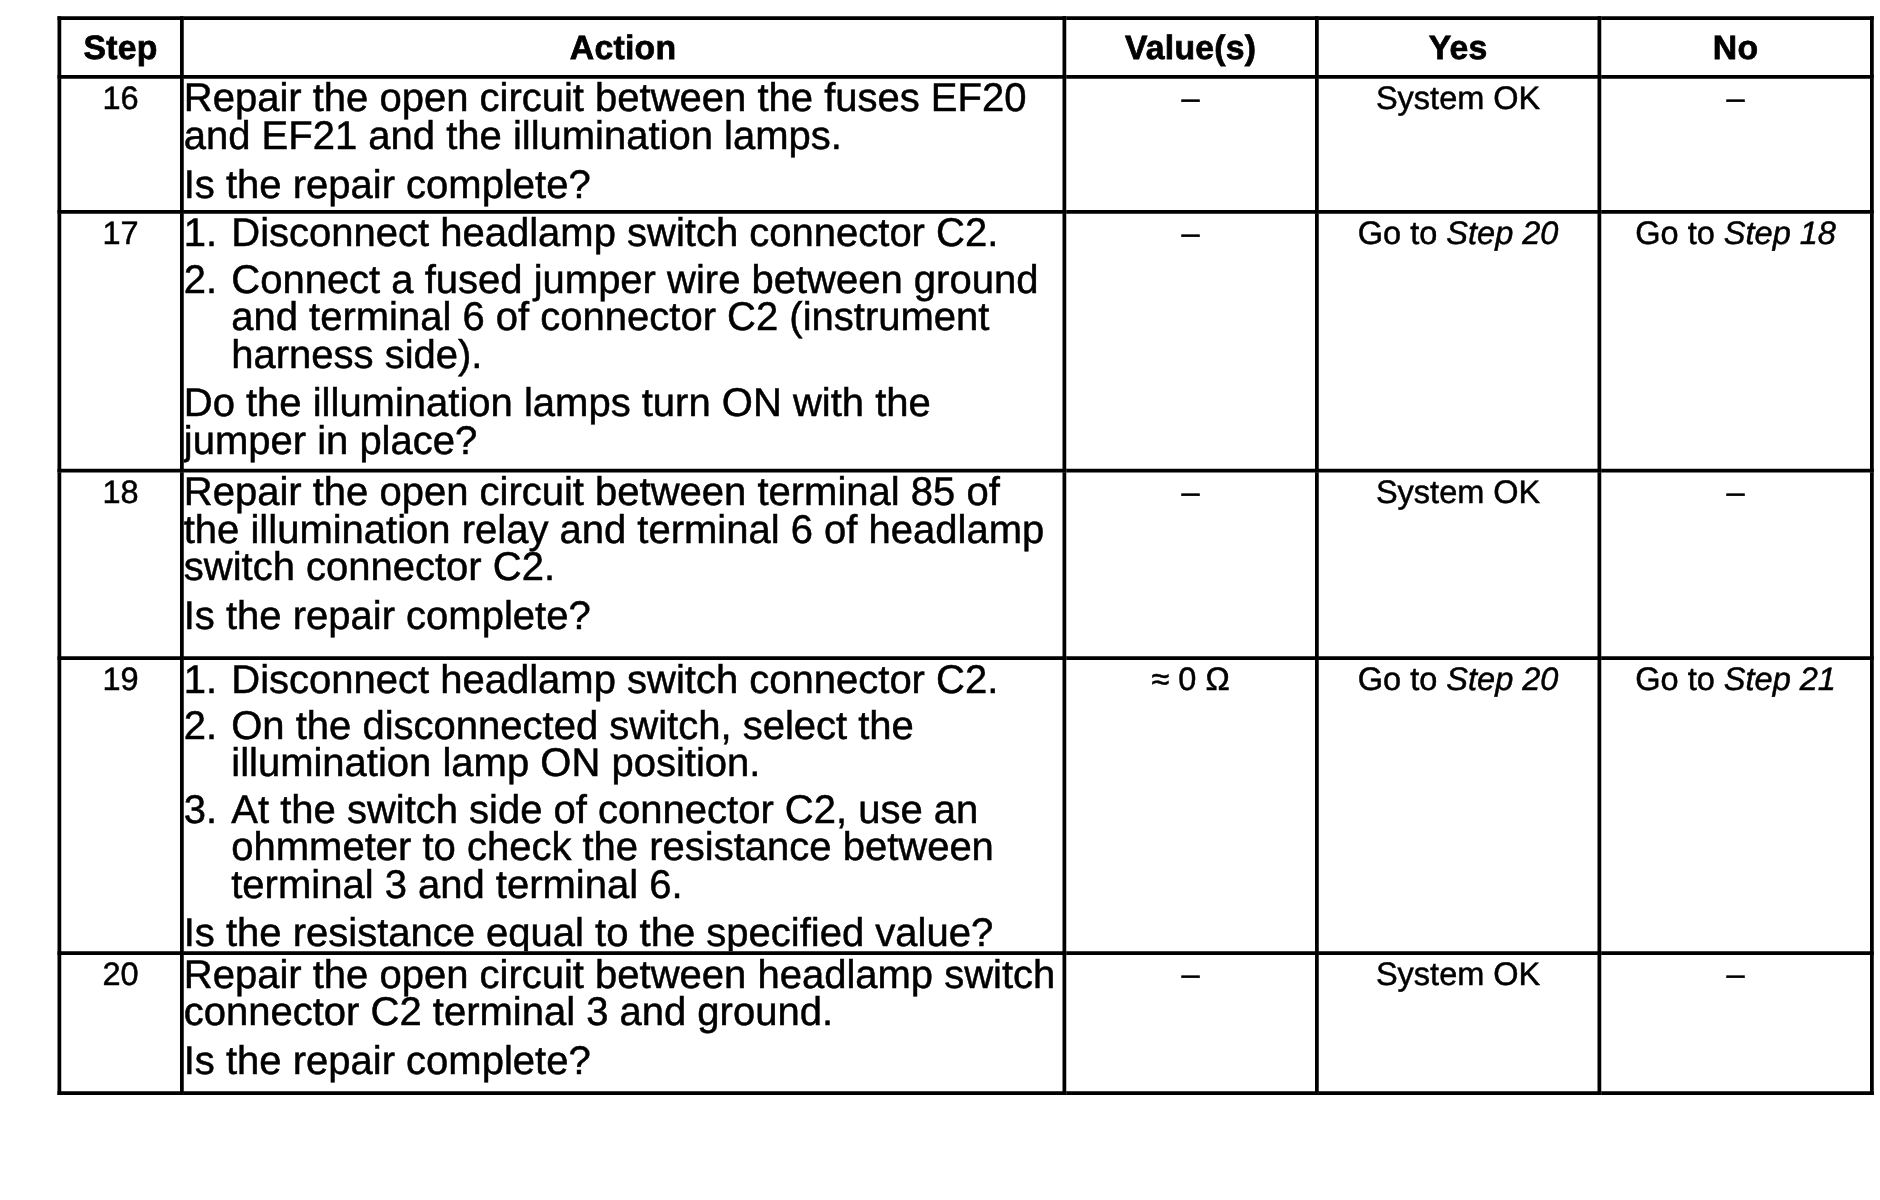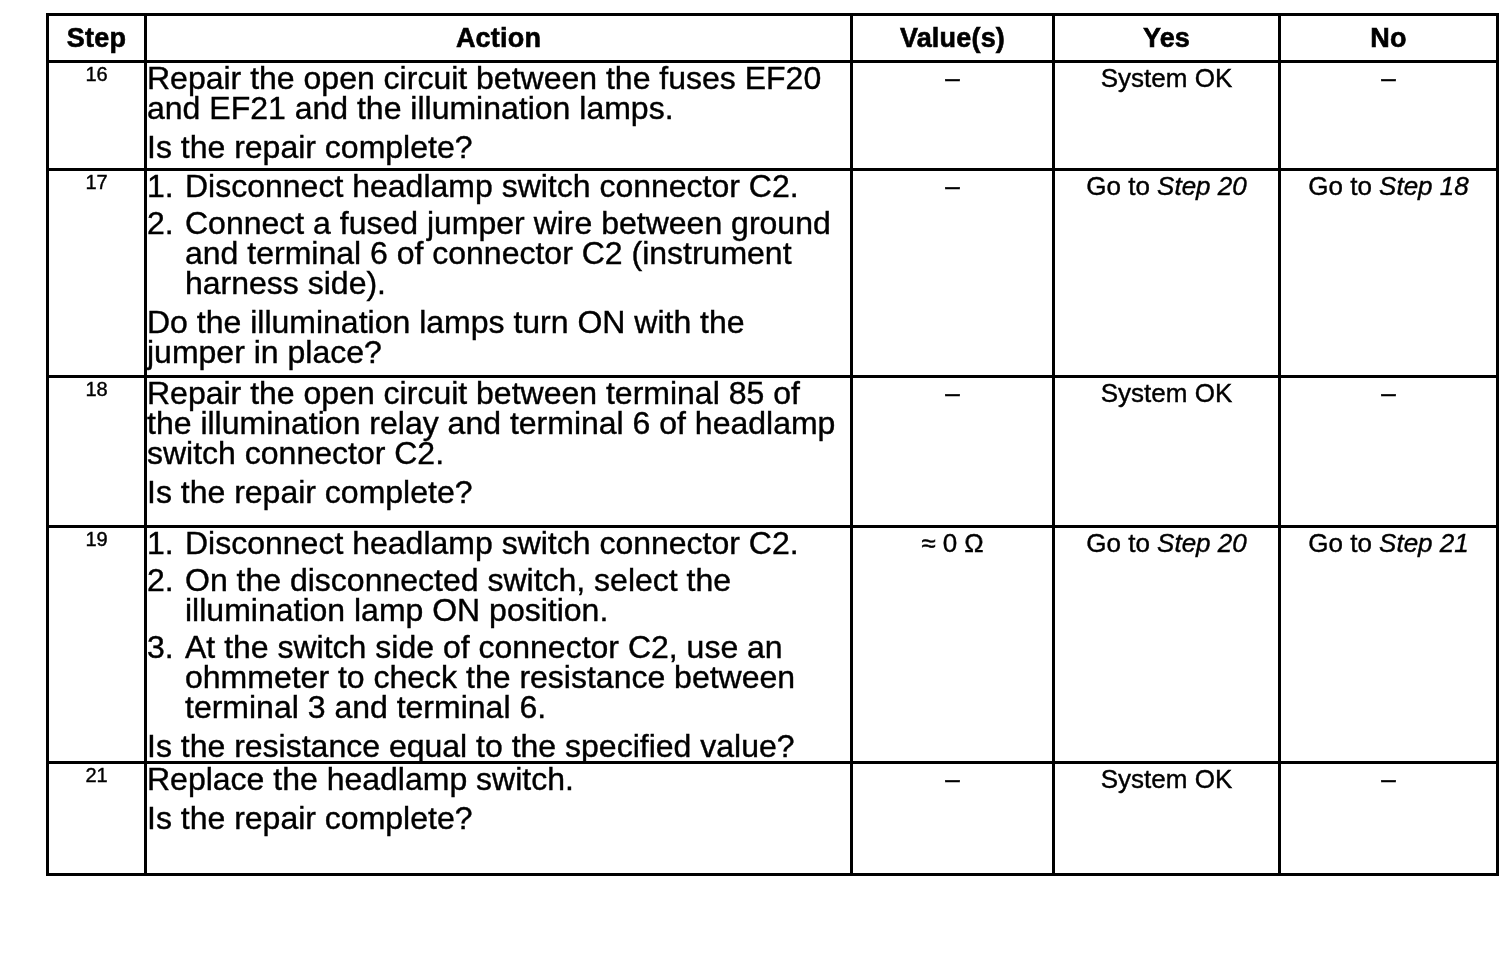--- a/index.html
+++ b/index.html
@@ -50,21 +50,21 @@
   tbody tr:nth-child(1) { height: 108px; }
   tbody tr:nth-child(2) { height: 207px; }
   tbody tr:nth-child(3) { height: 150px; }
   tbody tr:nth-child(4) { height: 236px; }
   tbody tr:nth-child(5) { height: 112px; }
   tbody tr:nth-child(6) { height: 76px; }
 
   td.step {
     text-align: center;
     vertical-align: middle;
-    font-size: 20px;
+    font-size: 26px;
   }
   td.action {
     font-size: 32px;
     line-height: 30px;
     padding: 7px 10px 8px 26px;
   }
   td.action p { margin: 0 0 7px 0; }
   td.action p:last-child { margin-bottom: 0; }
   td.action .li {
     position: relative;
@@ -146,23 +146,23 @@
             <div class="li"><span class="num">1.</span><span>Disconnect headlamp switch connector C2.</span></div>
             <div class="li"><span class="num">2.</span><span>On the disconnected switch, select the illumination lamp ON position.</span></div>
             <div class="li"><span class="num">3.</span><span>At the switch side of connector C2, use an ohmmeter to check the resistance between terminal 3 and terminal 6.</span></div>
             <p class="q">Is the resistance equal to the specified value?</p>
           </td>
           <td class="values"><span>≈ 0 Ω</span></td>
           <td class="yes"><span>Go to </span><span class="em">Step 20</span></td>
           <td class="no"><span>Go to </span><span class="em">Step 21</span></td>
         </tr>
         <tr>
-          <td class="step">21</td>
+          <td class="step">20</td>
           <td class="action">
-            <p>Replace the headlamp switch.</p>
+            <p>Repair the open circuit between headlamp switch connector C2 terminal 3 and ground.</p>
             <p class="q">Is the repair complete?</p>
           </td>
           <td class="values dash-mid"><span>–</span></td>
           <td class="yes"><span>System OK</span></td>
           <td class="no dash-mid"><span>–</span></td>
         </tr>
       </tbody>
   </table>
 </div>
 

